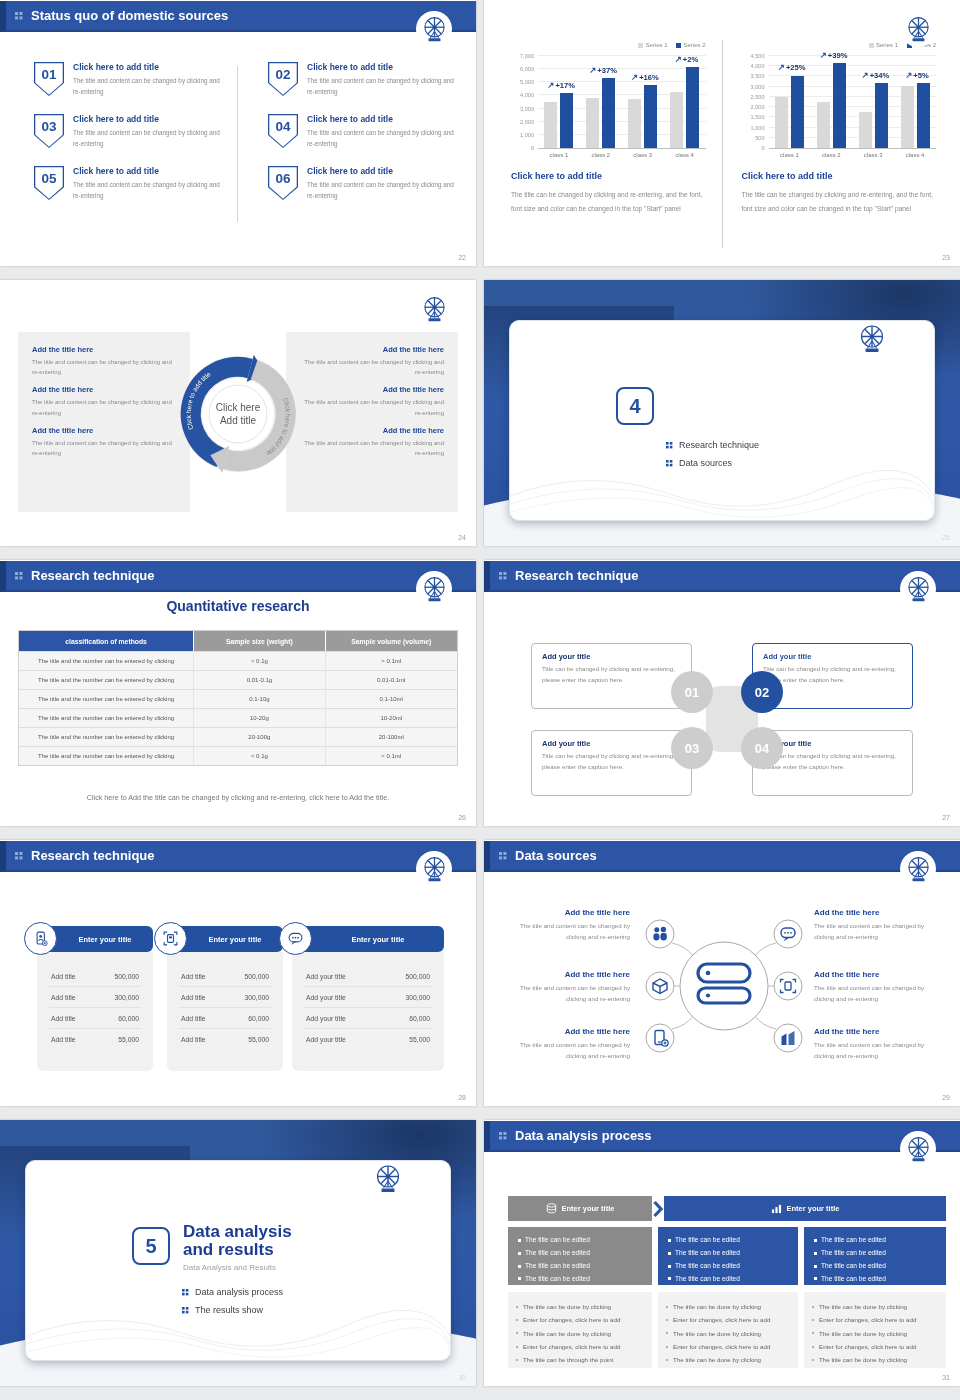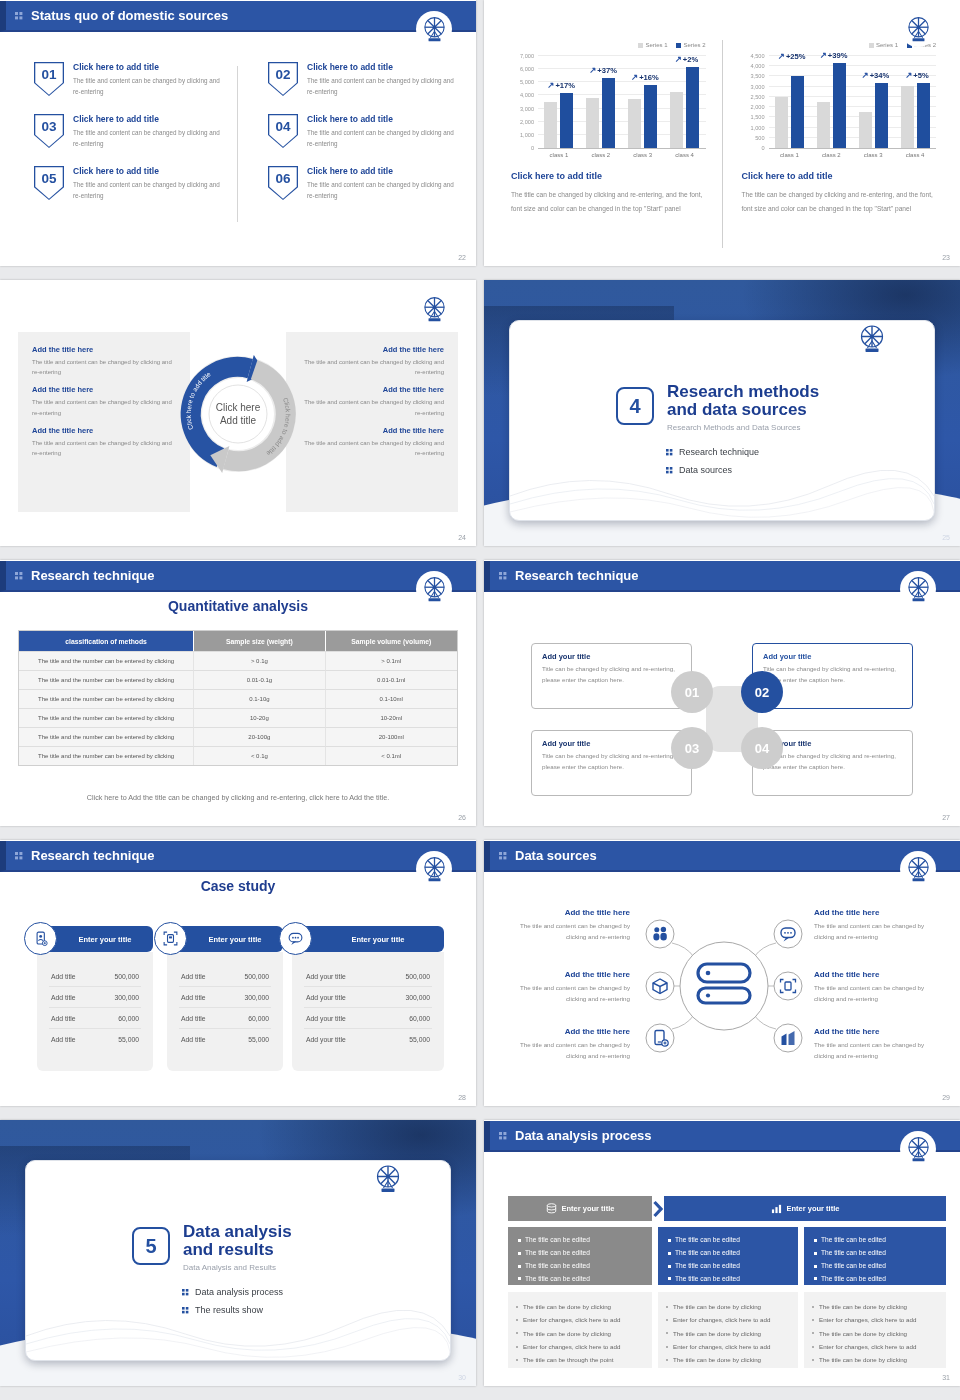--- a/index.html
+++ b/index.html
@@ -330,21 +330,21 @@
               <div class="grid" style="bottom: 61.3333px;"></div>
               <div class="ytick" style="bottom: 58.3333px;">3,000</div>
               <div class="grid" style="bottom: 71.5556px;"></div>
               <div class="ytick" style="bottom: 68.5556px;">3,500</div>
               <div class="grid" style="bottom: 81.7778px;"></div>
               <div class="ytick" style="bottom: 78.7778px;">4,000</div>
               <div class="grid" style="bottom: 92px;"></div>
               <div class="ytick" style="bottom: 89px;">4,500</div>
               <div class="groups">
                 <div class="grp">
-                  <div class="pct" style="bottom: 87px;"><span class="g-arrow">↗</span><span>+25%</span></div>
+                  <div class="pct" style="bottom: 76px;"><span class="g-arrow">↗</span><span>+25%</span></div>
                   <div class="bar" style="height: 51.1111px; background: rgb(217, 217, 217);"></div>
                   <div class="bar" style="height: 71.5556px; background: rgb(31, 78, 158);"></div>
                 </div>
                 <div class="grp">
                   <div class="pct" style="bottom: 87.8444px;"><span class="g-arrow">↗</span><span>+39%</span></div>
                   <div class="bar" style="height: 46px; background: rgb(217, 217, 217);"></div>
                   <div class="bar" style="height: 84.8444px; background: rgb(31, 78, 158);"></div>
                 </div>
                 <div class="grp">
                   <div class="pct" style="bottom: 68.4222px;"><span class="g-arrow">↗</span><span>+34%</span></div>
@@ -416,25 +416,20 @@
     <div class="sec-shade2"></div>
     <div class="sec-swoosh"></div>
     <div class="sec-card">
       <div class="sec-logo">
           <svg width="36" height="36" viewBox="0 0 36 36">
             <use href="#badge-emblem"></use>
           </svg>
         </div>
       <div class="sec-body">
         <div class="sec-num">4</div>
-        <div class="sec-titles">
-          <div class="sec-title">Research methods</div>
-          <div class="sec-title">and data sources</div>
-          <div class="sec-sub">Research Methods and Data Sources</div>
-        </div>
       </div>
       <div class="sec-bullets">
         <div class="sec-bullet">
             <svg width="7" height="7">
               <use href="#sq-bullet-g"></use>
             </svg>
             <span>Research technique</span>
           </div>
         <div class="sec-bullet">
             <svg width="7" height="7">
@@ -457,21 +452,21 @@
       <svg class="tb-dots" width="8" height="8">
           <use href="#tb-dots-g"></use>
         </svg>
       <span class="tb-title">Research technique</span>
     </div>
     <div class="logo">
         <svg width="33" height="33" viewBox="0 0 36 36">
           <use href="#badge-emblem"></use>
         </svg>
       </div>
-    <div class="h2">Quantitative analysis</div>
+    <div class="h2">Quantitative research</div>
     <div class="tbl" id="s26-table">
         <div class="tr">
           <div class="th c1">classification of methods</div>
           <div class="th c2">Sample size (weight)</div>
           <div class="th c3">Sample volume (volume)</div>
         </div>
         <div class="tr">
           <div class="td c1">The title and the number can be entered by clicking</div>
           <div class="td c2">&gt; 0.1g</div>
           <div class="td c3">&gt; 0.1ml</div>
@@ -549,21 +544,20 @@
       <svg class="tb-dots" width="8" height="8">
           <use href="#tb-dots-g"></use>
         </svg>
       <span class="tb-title">Research technique</span>
     </div>
     <div class="logo">
         <svg width="33" height="33" viewBox="0 0 36 36">
           <use href="#badge-emblem"></use>
         </svg>
       </div>
-    <div class="h2">Case study</div>
     <div id="s28-cards">
         <div class="cs-card" style="left: 37px; width: 116px;">
           <div class="cs-head">
             <div class="cs-ic">
               <svg width="17" height="17" viewBox="0 0 20 20">
                 <rect x="6" y="2.5" width="8.5" height="14" rx="1.6" fill="none" stroke="#2450a0" stroke-width="1.3"></rect>
                 <circle cx="10.2" cy="7.5" r="1.7" fill="#2450a0"></circle>
                 <path d="M7.5 12.5 Q10.2 9.8 13 12.5" fill="none" stroke="#2450a0" stroke-width="1.2"></path>
                 <circle cx="15" cy="15.5" r="2.8" fill="#fff" stroke="#2450a0" stroke-width="1.1"></circle>
                 <line x1="13.7" y1="15.5" x2="16.3" y2="15.5" stroke="#2450a0" stroke-width="1"></line>

